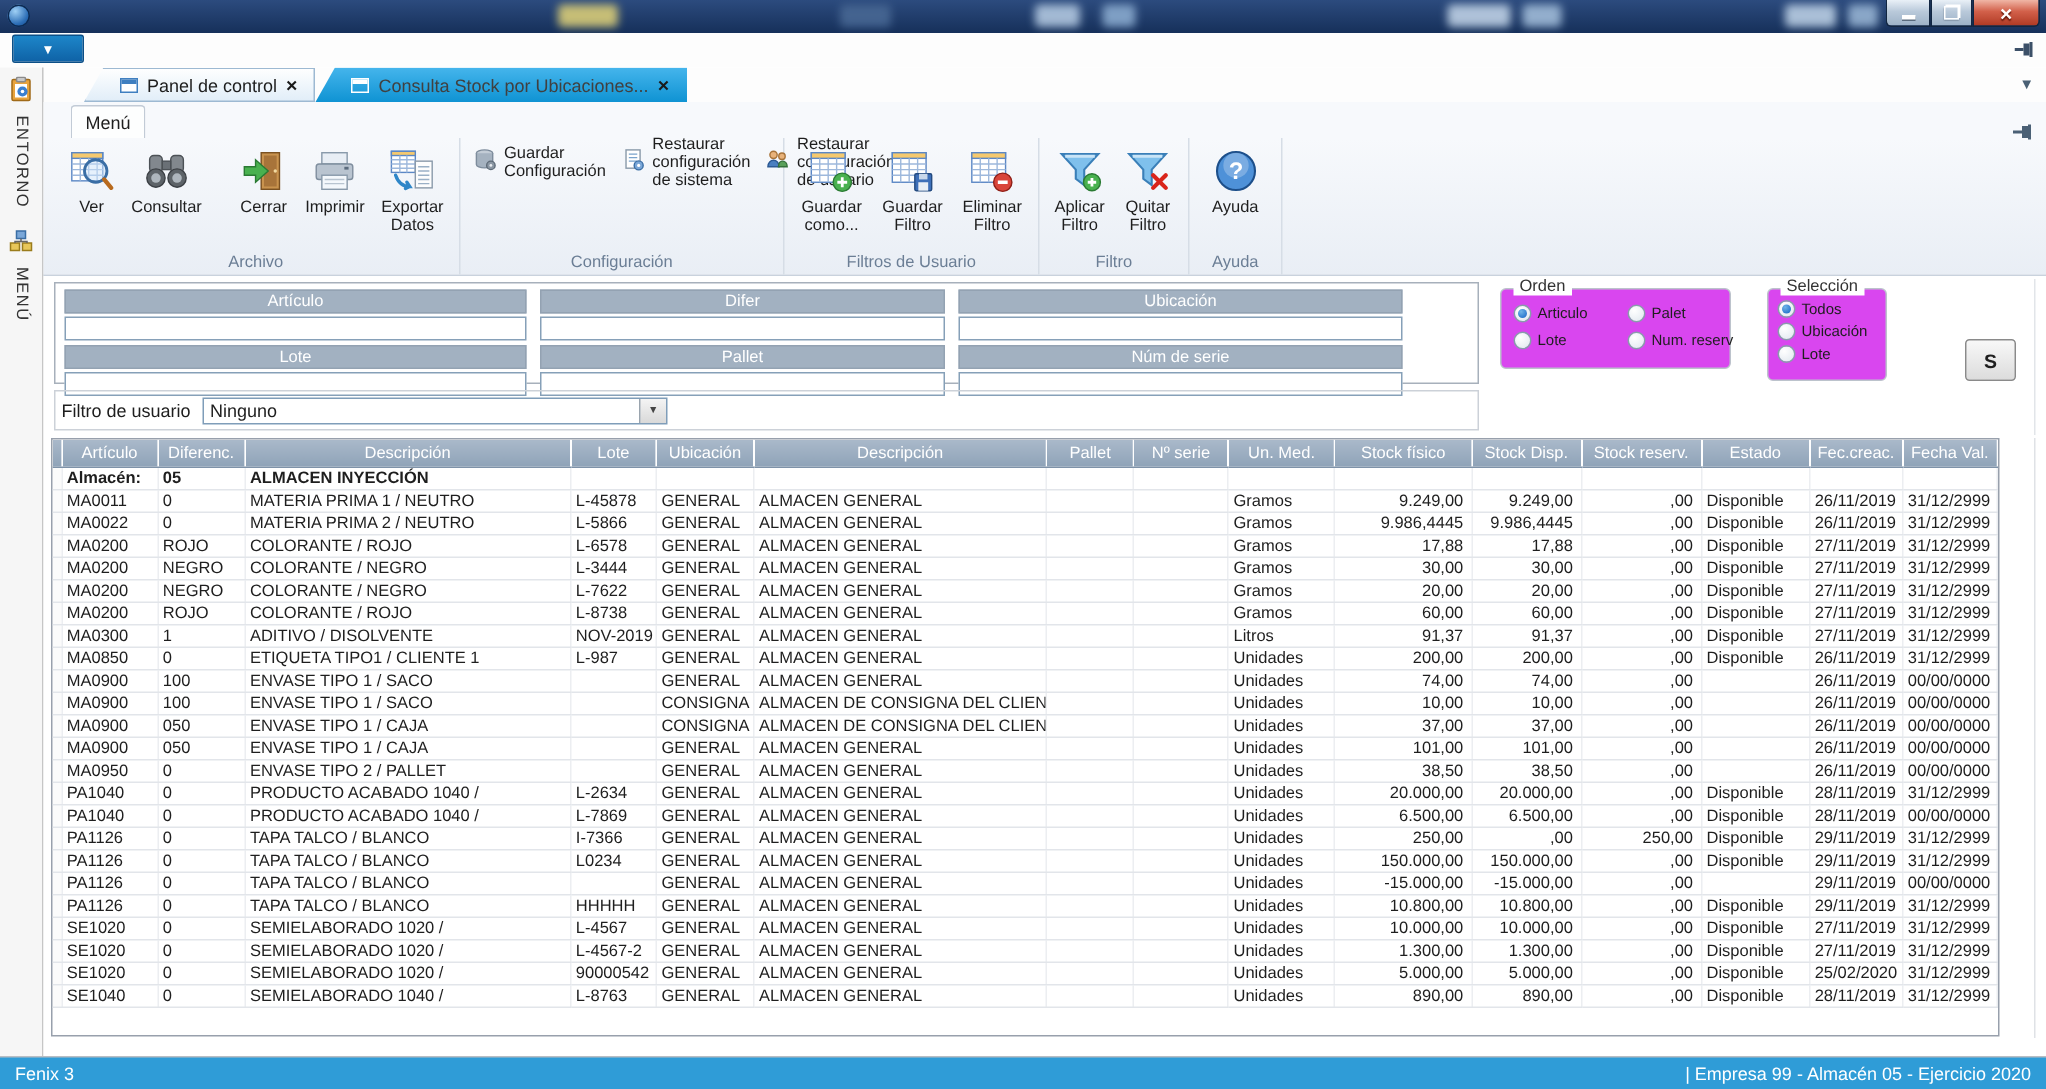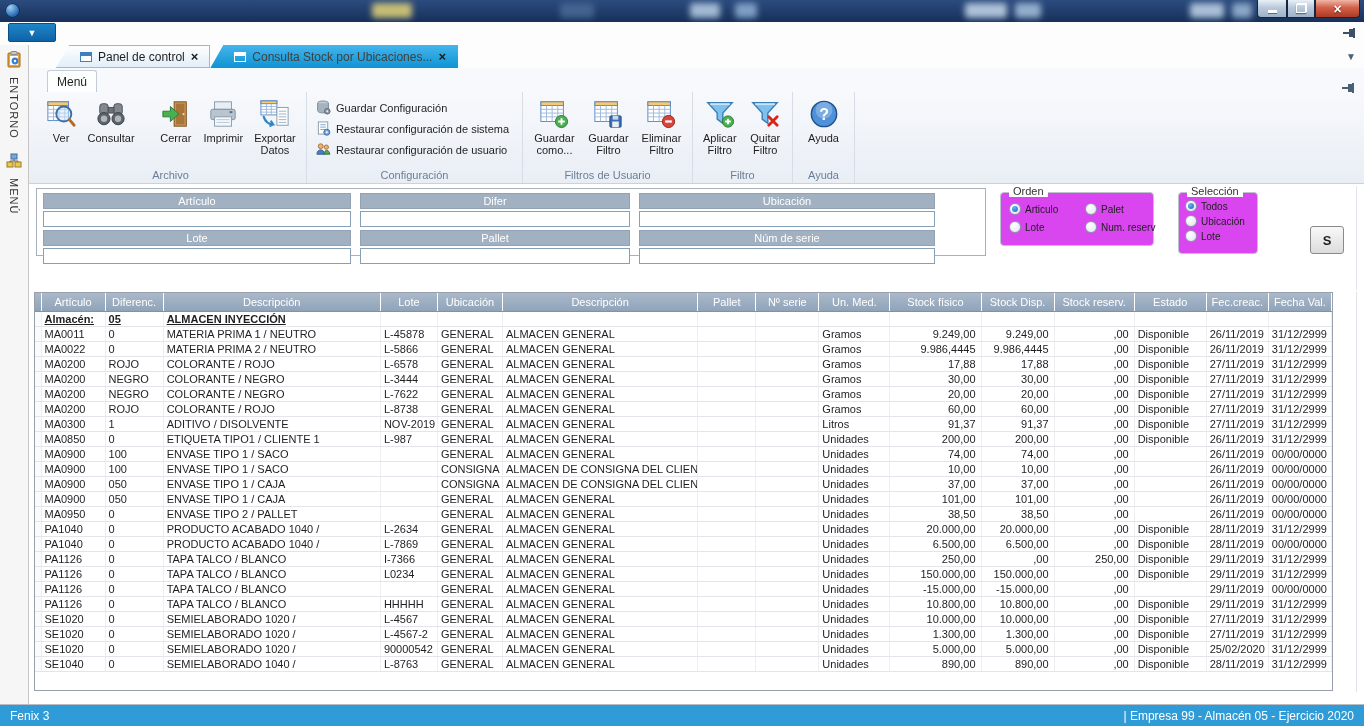--- a/index.html
+++ b/index.html
@@ -56,21 +56,21 @@
     border:1px solid #c2cbd6;border-bottom:none;border-radius:3px 3px 0 0;
     display:flex;align-items:center;justify-content:center;font-size:12px;}
   .ribbon{position:absolute;left:29px;top:92px;width:1335px;height:92px;
     background:linear-gradient(#f7f9fc,#e9eef5);border-bottom:1px solid #c9d2dd;box-sizing:border-box;display:flex;padding-left:6px;}
   .rgroup{position:relative;height:100%;padding:3px 5px 15px 5px;border-right:1px solid #d6dde6;
     display:flex;align-items:flex-start;gap:2px;box-sizing:border-box;}
   .rgroup-label{position:absolute;bottom:2px;left:0;right:0;text-align:center;color:#6b7e95;font-size:11px;}
   .bigbtn{display:flex;flex-direction:column;align-items:center;text-align:center;
     font-size:11px;line-height:12px;padding:2px 1px;border:1px solid transparent;border-radius:2px;}
   .bigbtn .icon{height:32px;display:flex;align-items:center;justify-content:center;margin-bottom:2px;}
-  .smallcol{display:flex;flex-direction:column;justify-content:flex-end;gap:3px;padding-top:4px;}
+  .smallcol{display:flex;justify-content:flex-end;gap:3px;padding-top:4px;}
   .smallbtn{display:flex;align-items:center;gap:5px;font-size:11px;height:18px;padding:0 4px;border-radius:2px;}
   .pin-ribbon{position:absolute;right:9px;top:82px;}
 
   
   .filterband{position:absolute;left:29px;top:184px;width:1335px;height:108px;background:#fff;}
   .filter-panel{position:absolute;left:7px;top:4px;width:950px;height:68px;
     border:1px solid #a7b0bb;box-sizing:border-box;padding:4px 6px;
     display:grid;grid-template-columns:308px 270px 296px;column-gap:9px;row-gap:3px;}
   .ffield{display:flex;flex-direction:column;}
   .fhdr{background:#a2b1c1;color:#fff;text-align:center;font-size:11px;height:14px;line-height:14px;
@@ -103,21 +103,21 @@
   .grid-wrap{position:absolute;left:5px;top:0;width:1299px;height:399px;border:1px solid #98a0ac;
      box-sizing:border-box;overflow:hidden;background:#fff;}
   table.grid{border-collapse:collapse;table-layout:fixed;font-size:11px;width:1297px;}
   table.grid th{height:18px;background:linear-gradient(#aab9ca,#8fa3b8);color:#fff;font-weight:normal;
     text-align:center;border-right:1px solid rgba(255,255,255,.55);border-bottom:1px solid #7e92a8;
     overflow:hidden;white-space:nowrap;padding:0 2px;box-sizing:border-box;}
   table.grid td{height:15px;line-height:14px;padding:0 3px;white-space:nowrap;overflow:hidden;
     border-bottom:1px solid #e2e5ea;border-right:1px solid #eceef1;box-sizing:border-box;}
   table.grid td.num{text-align:right;padding-right:5px;}
   table.grid td.sel{background:#fbfbfb;}
-  table.grid tr.group-row td{font-weight:bold;text-decoration:underline;}
+  table.grid tr.group-row td{font-weight:bold;}
   .grid-right-line{position:absolute;left:1327px;top:0;width:1px;height:400px;background:#dfe2e6;}
 
   
   .statusbar{position:absolute;left:0;top:704px;width:1364px;height:22px;background:#2f9cd7;
     color:#fff;display:flex;align-items:center;justify-content:space-between;
     padding:0 10px;box-sizing:border-box;font-size:12px;border-top:1px solid #b9bdc3;gap:40px;}
 </style>
 </head>
 <body>
 
@@ -422,20 +422,27 @@
       <div class="ffield">
         <div class="fhdr">Pallet</div>
         <input class="finp" value="" style="">
       </div>
       <div class="ffield">
         <div class="fhdr">Núm de serie</div>
         <input class="finp" value="" style="">
       </div>
     </div>
 
+    <div class="user-filter-row">
+      <span>Filtro de usuario</span>
+      <div class="select">
+        <span class="val">Ninguno</span>
+        <span class="dropbtn">▼</span>
+      </div>
+    </div>
 
     <div class="groupbox gb-orden">
       <span class="gb-label">Orden</span>
       <div class="gb-body">
           <div class="radio-item">
             <span class="radio checked"></span>
             <span>Articulo</span>
           </div>
           <div class="radio-item">
             <span class="radio"></span>

